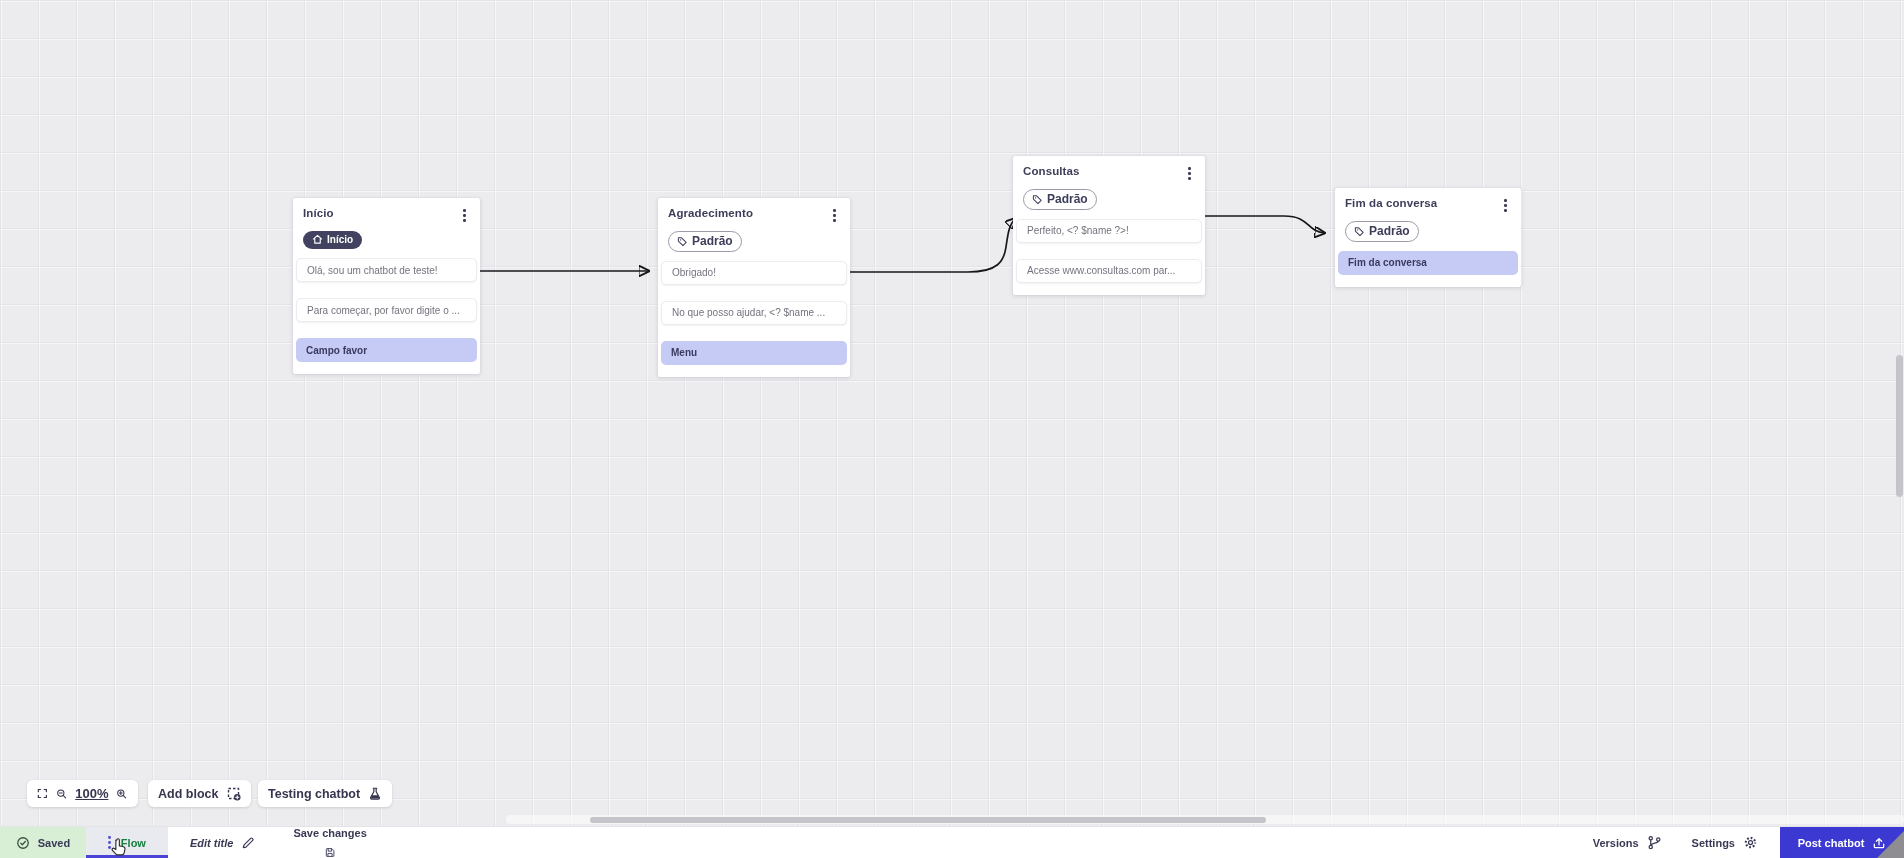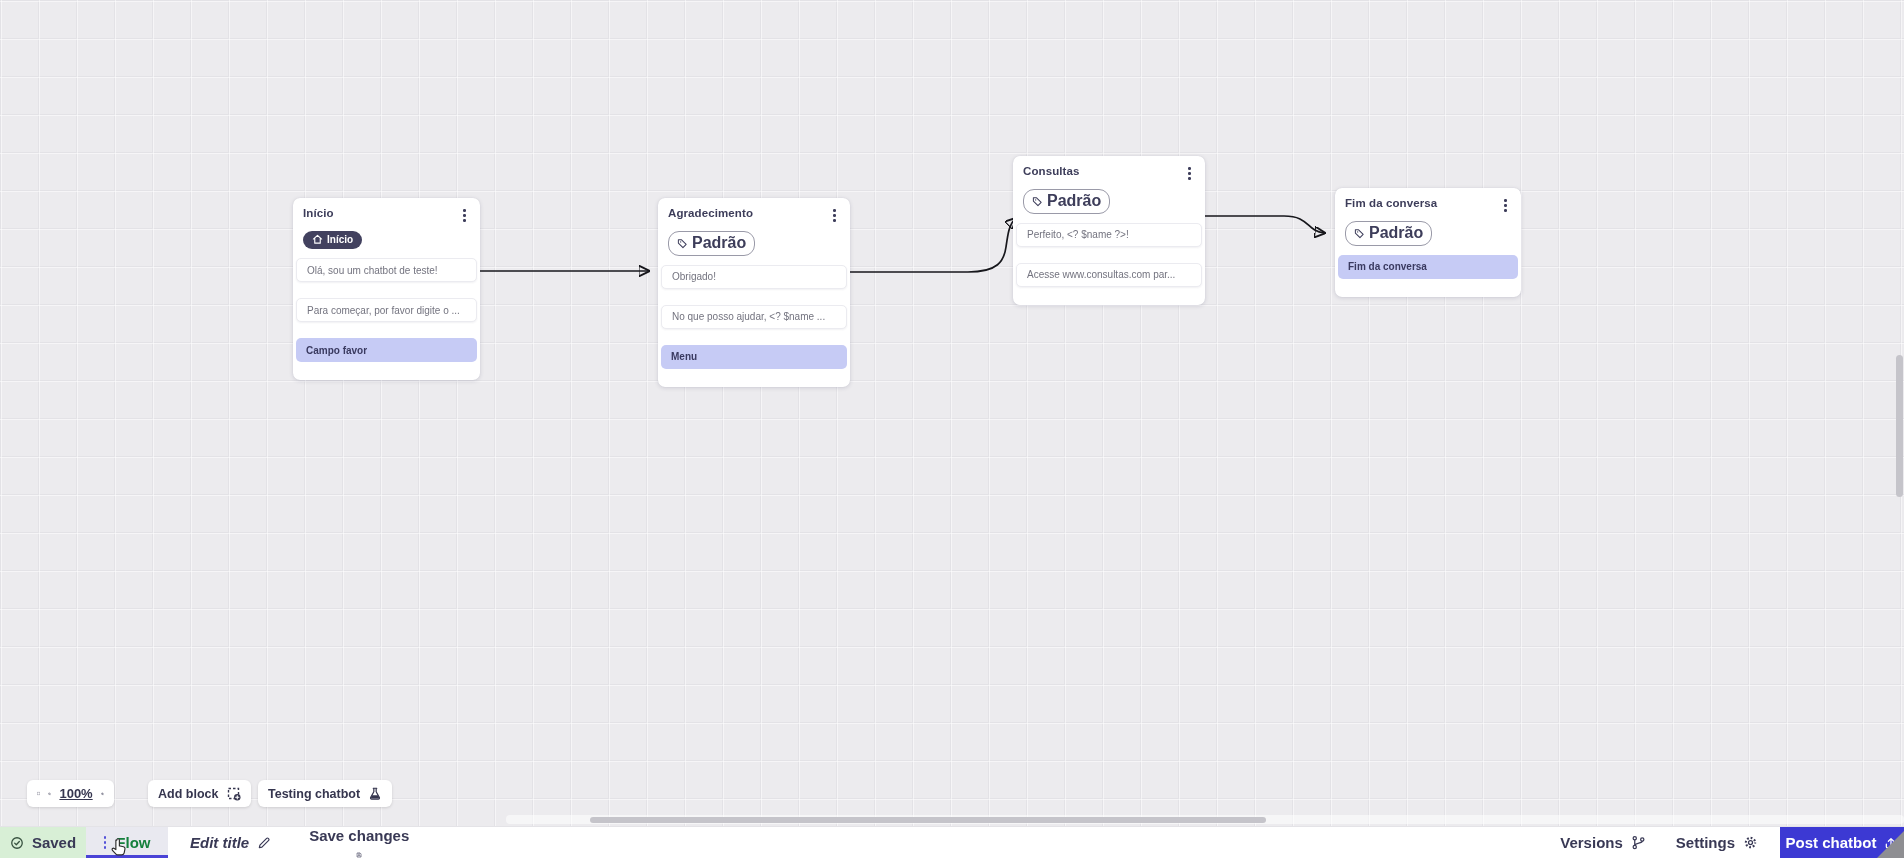--- a/index.html
+++ b/index.html
@@ -13,33 +13,33 @@
       linear-gradient(rgba(255,255,255,.5) 1px, transparent 1px),
       linear-gradient(90deg, rgba(255,255,255,.5) 1px, transparent 1px),
       linear-gradient(#e3e2e6 1px, transparent 1px),
       linear-gradient(90deg, #e3e2e6 1px, transparent 1px);
     background-size:38px 38px; background-position:1px 1px,1px 1px,0 0,0 0; }
 
   .connections { position:absolute; left:0; top:0; pointer-events:none; }
   .connections path { fill:none; stroke:#17171c; stroke-width:1.7px; }
 
   
-  .node { position:absolute; background:#fff; border-radius:7px;
+  .node { position:absolute; background:#fff; border-radius:2px;
     box-shadow:0 1px 4px rgba(50,50,85,.16), 0 0 1px rgba(50,50,85,.12);
-    padding:9px 3px 18px; cursor:grab; }
+    padding:9px 3px 12px; cursor:grab; }
   .node-header { display:flex; justify-content:space-between; align-items:flex-start; padding:0 7px; }
   .node-title { font-size:11.5px; font-weight:700; color:#3d3d5a; letter-spacing:.1px; }
   .kebab { display:flex; flex-direction:column; gap:2.5px; align-items:center;
     padding:2px 4px; cursor:pointer; }
   .kebab i { width:2.6px; height:2.6px; border-radius:50%; background:#3d3d5a; display:block; }
   .badge-wrap { padding:0 7px; margin-top:7px; }
   .badge-dark { display:inline-flex; align-items:center; gap:4px; background:#42415f; color:#fff;
     font-size:10px; font-weight:700; border-radius:11px; padding:3.5px 9px; }
   .badge-outline { display:inline-flex; align-items:center; gap:4px; background:#fff;
-    border:1px solid #9a9aa8; color:#3d3d5a; font-size:16px; font-weight:700;
+    border:1px solid #9a9aa8; color:#3d3d5a; font-size:12px; font-weight:700;
     border-radius:11px; padding:2.5px 8px; }
   .rows { margin-top:9px; display:flex; flex-direction:column; gap:16px; }
   .row { height:24px; display:flex; align-items:center; padding:0 10px; border-radius:5px;
     font-size:10px; white-space:nowrap; overflow:hidden; cursor:pointer; }
   .row.message { background:#fff; border:1px solid #ebebf0;
     box-shadow:0 1px 2px rgba(60,60,90,.07); color:#73737f; }
   .row.output { background:#c6cbf5; color:#3a3a60; font-weight:700; }
 
   
   .tool-card { position:absolute; top:780px; height:27px; background:#fff; border-radius:6px;
@@ -52,21 +52,21 @@
   .hscroll-track { position:absolute; left:506px; top:815px; width:1398px; height:9px;
     background:rgba(255,255,255,.55); border-radius:4px; }
   .hscroll-thumb { position:absolute; left:590px; top:817px; width:676px; height:6px;
     background:#c5c4ca; border-radius:3px; cursor:pointer; }
   .vscroll-thumb { position:absolute; left:1896px; top:355px; width:7px; height:142px;
     background:#c5c4ca; border-radius:4px; cursor:pointer; }
 
   
   .bottombar { position:absolute; left:0; bottom:0; width:1904px; height:32px; background:#fff;
     border-top:1px solid #e4e3e7; display:flex; align-items:stretch;
-    font-size:15px; font-weight:700; color:#393955; }
+    font-size:11px; font-weight:700; color:#393955; }
   .bb-item { display:flex; align-items:center; gap:8px; cursor:pointer; }
   .saved { width:86px; background:#d8efd6; justify-content:center; cursor:default; }
   .flow-tab { width:82px; background:#e9e9f0; justify-content:center; position:relative;
     color:#15803d; gap:10px; }
   .flow-tab::after { content:""; position:absolute; left:0; bottom:0; width:100%; height:3px;
     background:#4a43d6; }
   .flow-dots { display:flex; flex-direction:column; gap:2.3px; }
   .flow-dots i { width:2.8px; height:2.8px; border-radius:50%; background:#5351d8; display:block; }
   .edit-title { margin-left:22px;font-style:italic; }
   .save-changes { margin-left:38px;flex-direction:column; }
@@ -186,21 +186,21 @@
             <circle cx="8" cy="8.5" r="1.4" fill="#3d3d5a"></circle>
           </svg>
         <span>Padrão</span>
       </span>
     </div>
     <div class="rows">
       <div class="row output">Fim da conversa</div>
     </div>
   </div>
 
-  <div class="tool-card" style="left:27px; width:87px; justify-content:space-between;text-decoration:underline;">
+  <div class="tool-card" style="left:27px; width:111px; justify-content:space-between;text-decoration:underline;">
     <svg width="13" height="13" viewBox="0 0 24 24">
         <path d="M3 8 V3 H8 M16 3 H21 V8 M21 16 V21 H16 M8 21 H3 V16" fill="none" stroke="#35354e" stroke-width="2.6" stroke-linecap="round"></path>
       </svg>
     <svg width="14" height="14" viewBox="0 0 24 24">
         <circle cx="10" cy="10" r="6.5" fill="none" stroke="#35354e" stroke-width="2.2"></circle>
         <path d="M15 15 L20 20 M7 10 H13" stroke="#35354e" stroke-width="2.2" stroke-linecap="round"></path>
       </svg>
     <span class="zoom-level">100%</span>
     <svg width="14" height="14" viewBox="0 0 24 24">
         <circle cx="10" cy="10" r="6.5" fill="none" stroke="#35354e" stroke-width="2.2"></circle>

